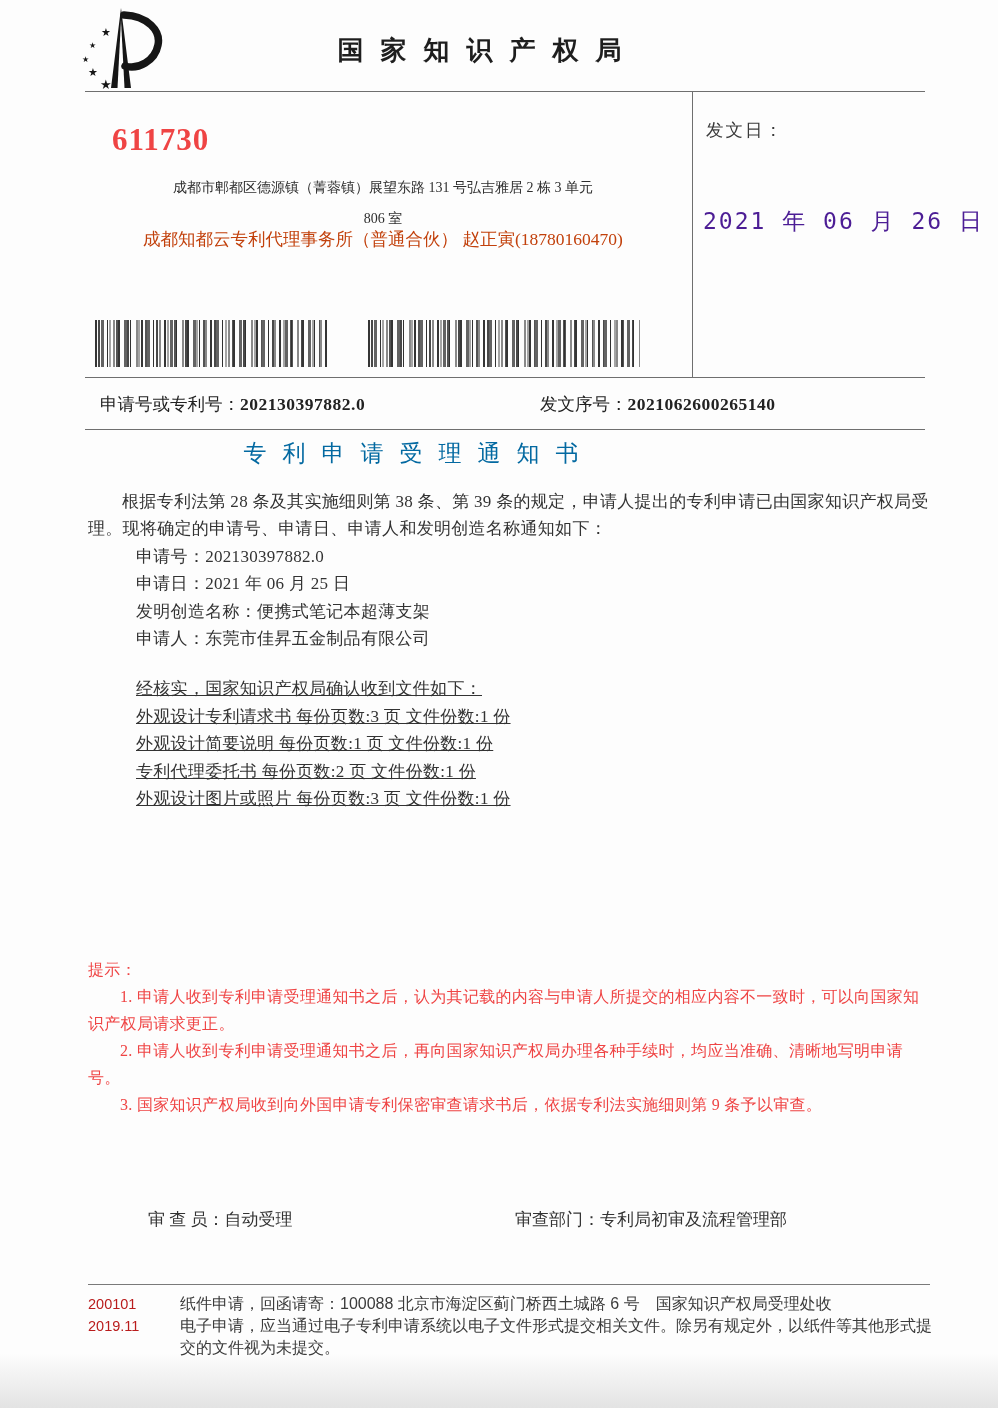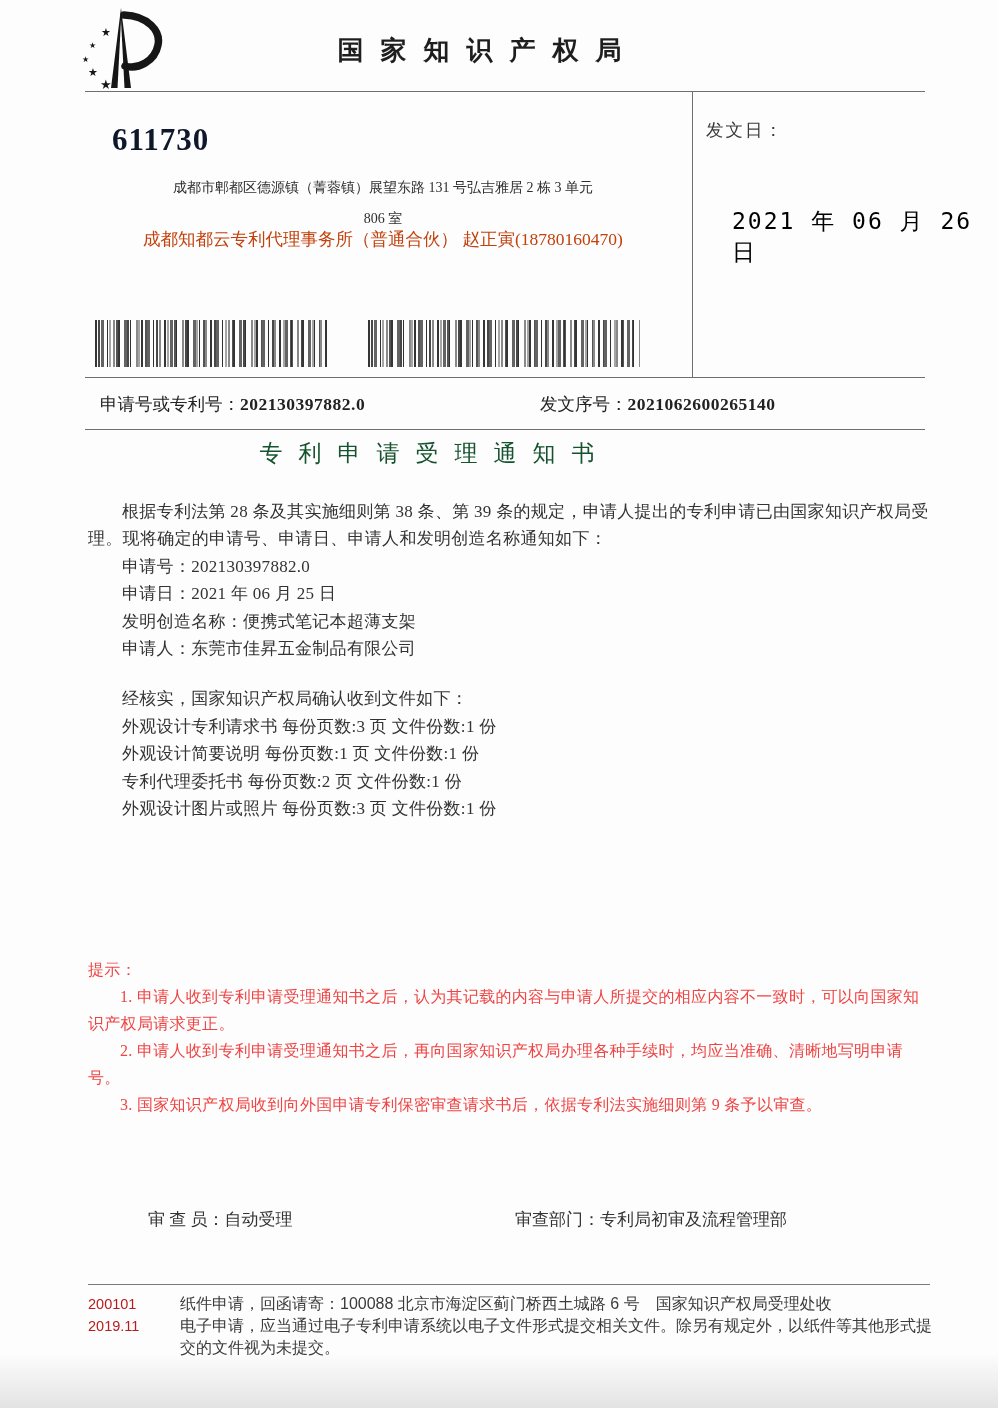--- a/index.html
+++ b/index.html
@@ -19,21 +19,21 @@
 
   .agency {
     position:absolute; left:0; top:33px; width:976px; text-align:center;
     font-family:"Liberation Sans","DejaVu Sans",sans-serif;
     font-size:26px; font-weight:600; letter-spacing:17px; color:#1e1e1e;
   }
   .logo { position:absolute; left:78px; top:6px; }
 
   .notice-code {
     position:absolute; left:112px; top:122px;
-    font-size:31px; font-weight:700; color:#0f172a; letter-spacing:1px;
+    font-size:31px; font-weight:700; color:#ef4444; letter-spacing:1px;
   }
   .addr-block {
     position:absolute; left:92px; top:172px; width:582px; text-align:center;
     font-size:14px; line-height:31px; color:#2e2e2e;
   }
   .recipient-line {
     position:absolute; left:92px; top:227px; width:582px; text-align:center;
     font-size:17.5px; color:#c2410c;
   }
 
@@ -44,41 +44,41 @@
     display:block; width:100%; height:100%;
     background-image:
       repeating-linear-gradient(90deg,#1a1a1a 0 2px, transparent 2px 6px, #4e4e4e 6px 9px, transparent 9px 12px, #161616 12px 13px, transparent 13px 18px, #7a7a7a 18px 20px, transparent 20px 23px),
       repeating-linear-gradient(90deg, transparent 0 3px, #303030 3px 5px, transparent 5px 14px, #9a9a9a 14px 16px, transparent 16px 21px, #3c3c3c 21px 24px, transparent 24px 29px);
   }
 
   .datebox-label { position:absolute; left:706px; top:118px; font-size:17.5px; color:#3a3a3a; letter-spacing:2px; }
   .datebox-value {
     position:absolute; left:703px; top:206px;
     font-family:"DejaVu Sans Mono","Liberation Sans",monospace;
-    font-size:23px; color:#000000; letter-spacing:2px;margin-left:29px;
+    font-size:23px; color:#4c1d95; letter-spacing:2px;
   }
 
   .refrow { position:absolute; left:85px; top:392px; width:840px; font-size:17.5px; color:#222; }
   .refrow .grp1 { position:absolute; left:15px; top:0; }
   .refrow .grp2 { position:absolute; left:455px; top:0; }
   .refrow b { font-weight:700; letter-spacing:0.5px; }
 
   .doc-title {
     position:absolute; left:0; top:438px; width:822px; text-align:center;
     font-family:"Liberation Sans","DejaVu Sans",sans-serif;
-    font-size:23px; font-weight:500; letter-spacing:16px; text-indent:16px; color:#14532d;margin-left:16px;
+    font-size:23px; font-weight:500; letter-spacing:16px; text-indent:16px; color:#0369a1;
   }
 
   .main-text {
-    position:absolute; left:88px; top:498px; width:842px;
+    position:absolute; left:88px; top:488px; width:842px;
     font-size:17px; line-height:27.4px; color:#333; letter-spacing:0.3px;
   }
   .main-text .intro { text-indent:34px; }
-  .field-line, .recv-line { margin-left:34px; }
-  .recv-block { margin-top:23px; }
+  .field-line, .recv-line { margin-left:48px; }
+  .recv-block { margin-top:23px;text-decoration:underline; }
 
   .tips {
     position:absolute; left:88px; top:956px; width:846px;
     font-size:16px; line-height:27px; color:#ef4444; letter-spacing:0.3px;
   }
   .tips .tip-item { text-indent:32px; }
 
   .signature { position:absolute; left:88px; top:1208px; width:846px; font-size:17px; color:#333; }
   .signature .examiner  { position:absolute; left:60px; top:0; }
   .signature .department{ position:absolute; left:427px; top:0; }

